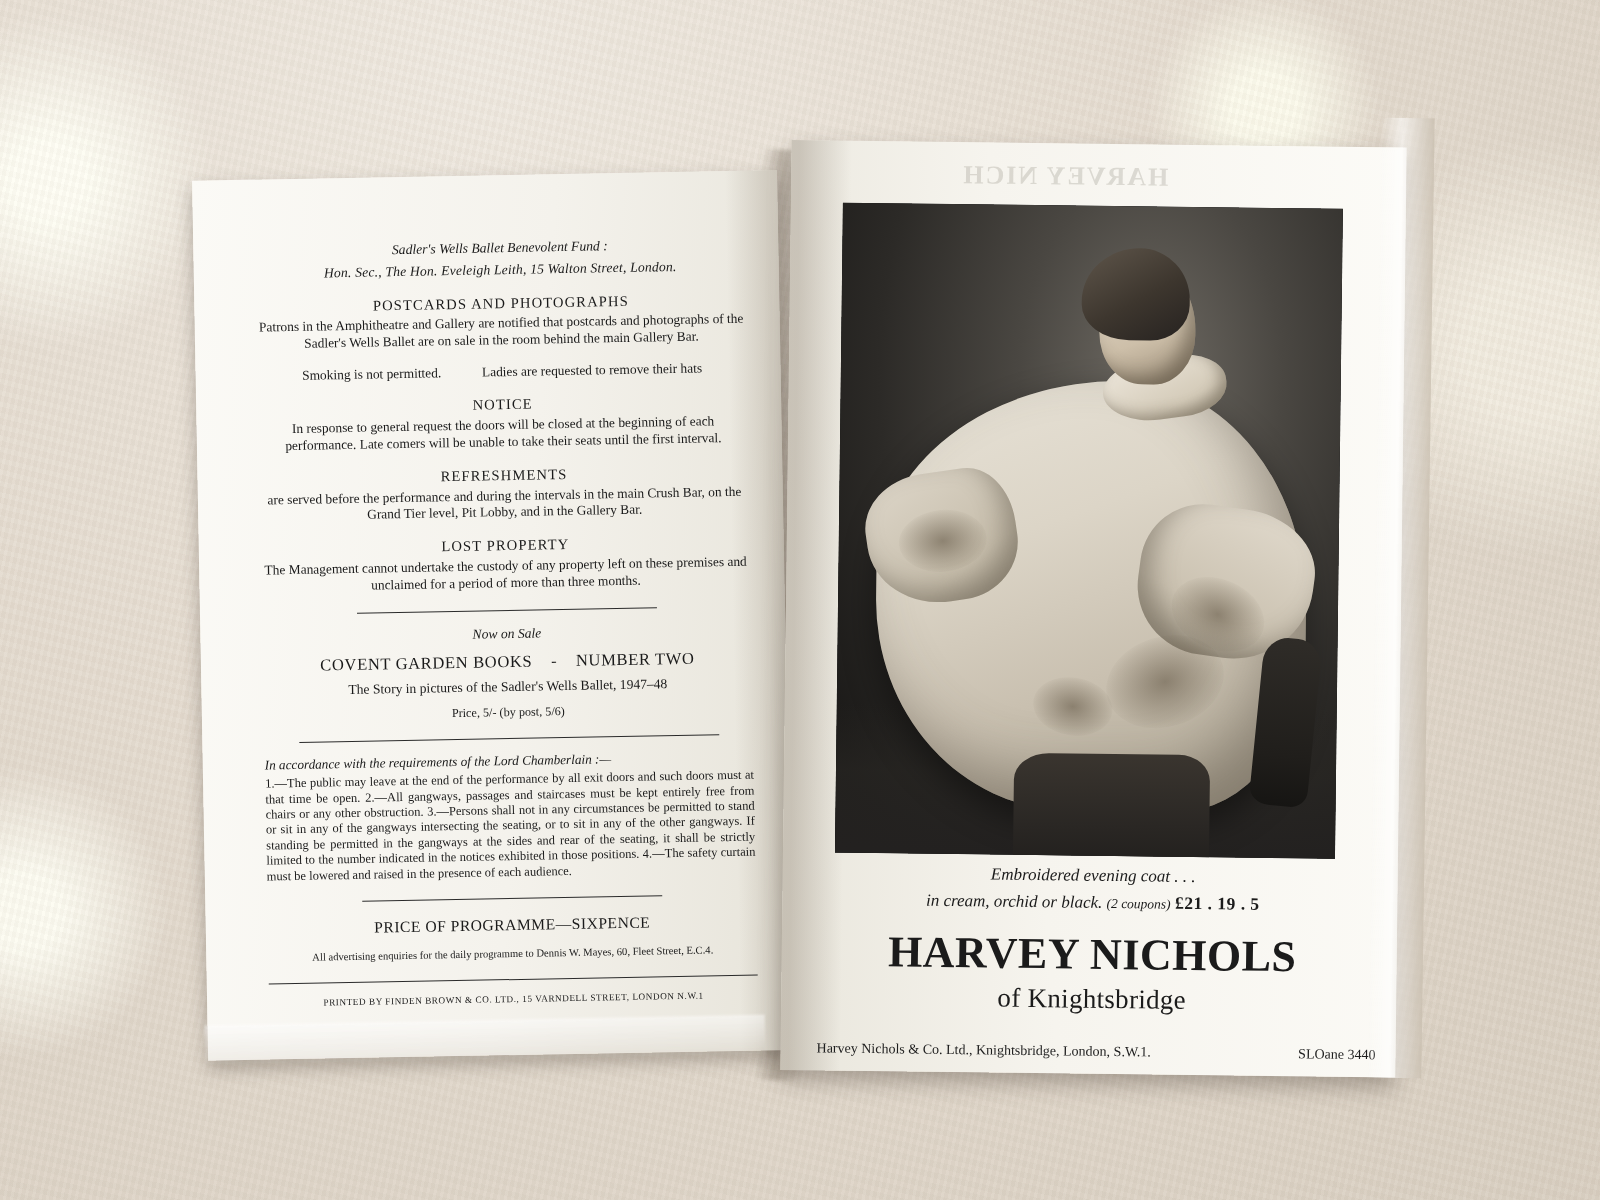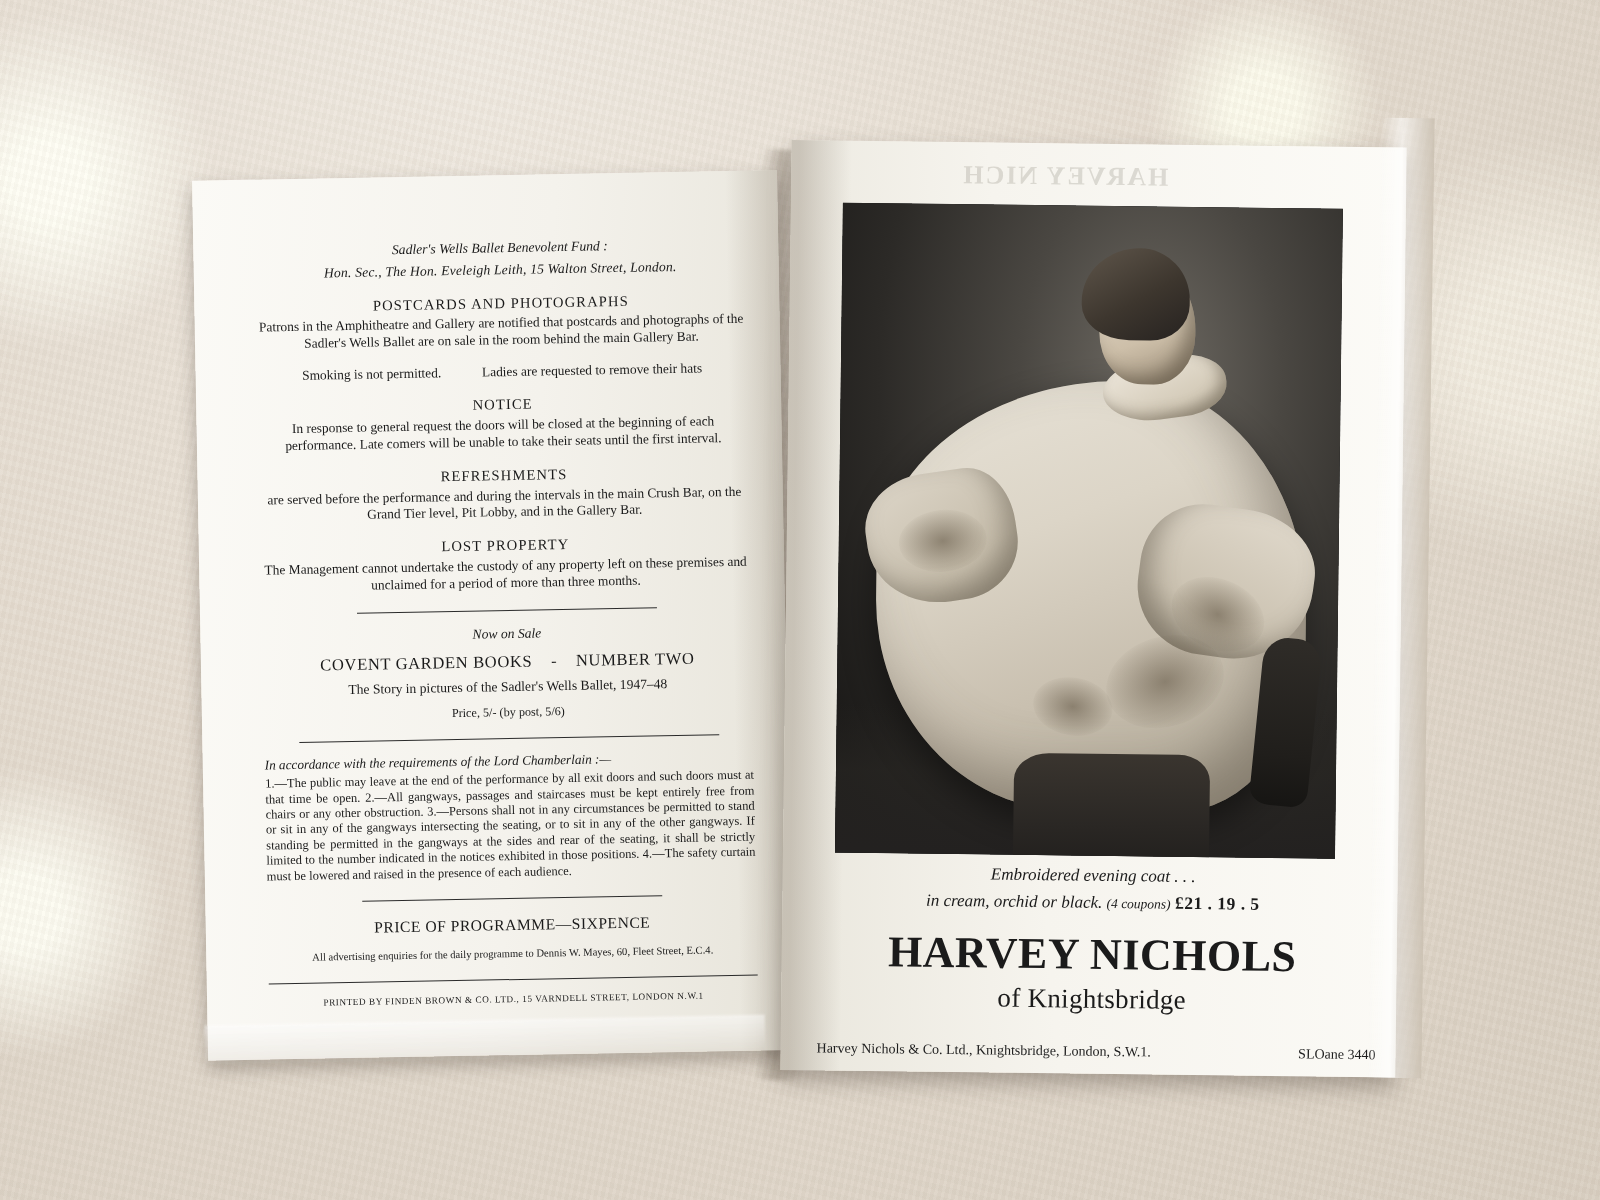--- a/index.html
+++ b/index.html
@@ -411,21 +411,21 @@
         <div class="glove"></div>
         <div class="collar"></div>
         <div class="head"></div>
         <div class="hair"></div>
       </div>
 
       <div class="ad-cap">
         <div class="cap-l1">Embroidered evening coat . . .</div>
         <div class="cap-l2">
           <span>in cream, orchid or black.</span>
-          <span class="coupons">(4 coupons)</span>
+          <span class="coupons">(2 coupons)</span>
           <span class="price">£21 . 19 . 5</span>
         </div>
         <div class="brand">HARVEY NICHOLS</div>
         <div class="brand-sub">of Knightsbridge</div>
       </div>
 
       <div class="ad-foot">
         <span>Harvey Nichols &amp; Co. Ltd., Knightsbridge, London, S.W.1.</span>
         <span>SLOane 3440</span>
       </div>

